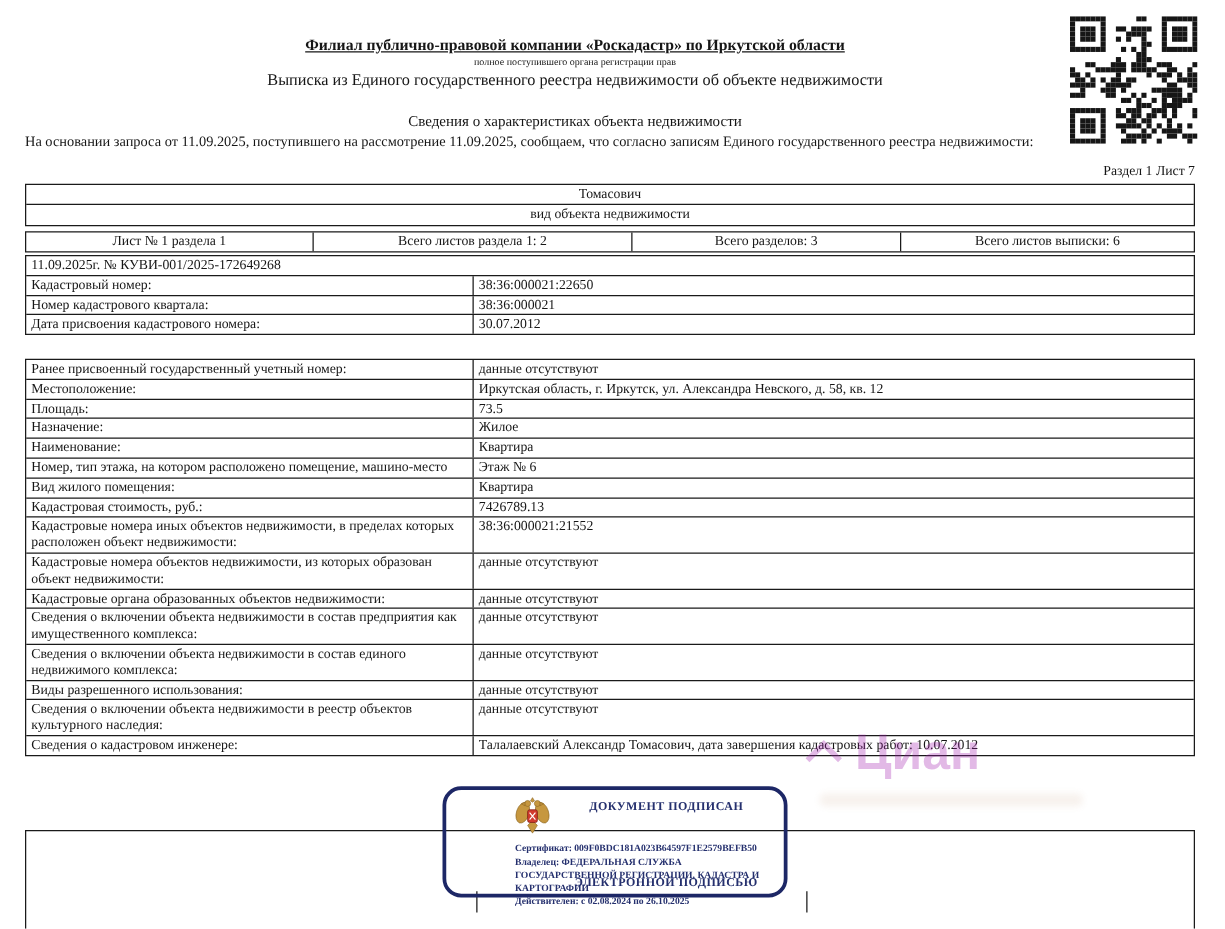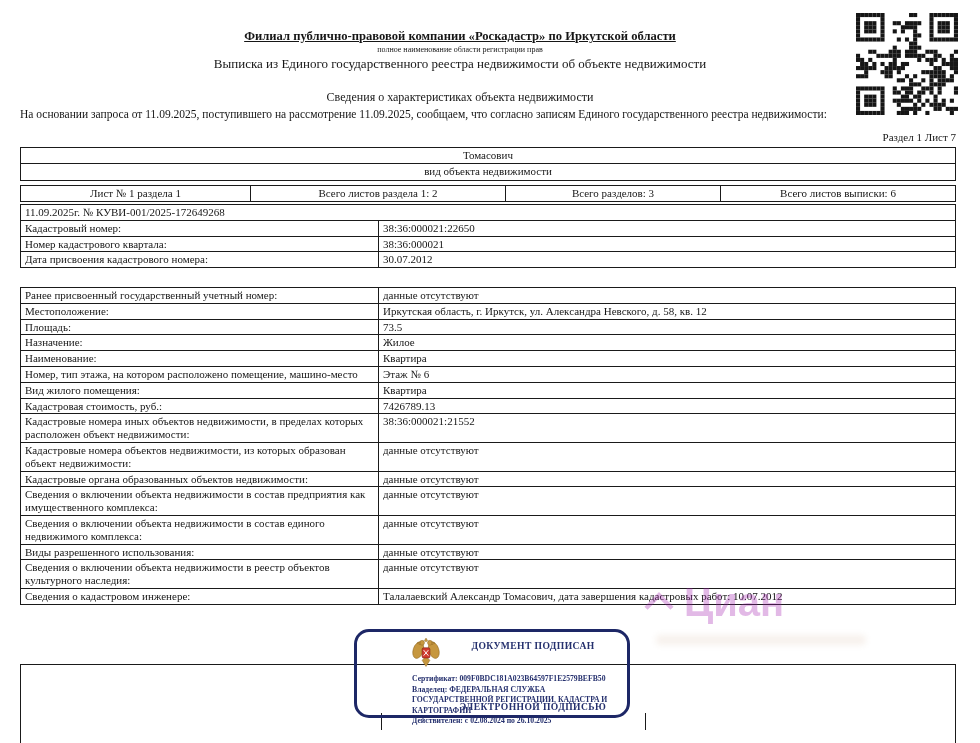--- a/index.html
+++ b/index.html
@@ -67,21 +67,21 @@
   .wm-text { font-size:40px; font-weight:bold; }
   .wm-strip { margin-top:10px; margin-left:14px; width:210px; height:10px;
               background:#c49a7a; opacity:.45; filter:blur(3px); border-radius:4px; }
 </style>
 </head>
 <body>
 
 <div class="page">
 
   <div class="hdr org-name" style="position:absolute;">Филиал публично-правовой компании «Роскадастр» по Иркутской области</div>
-  <div class="hdr org-cap" style="position:absolute;">полное наименование области регистрации прав</div>
+  <div class="hdr org-cap" style="position:absolute;">полное поступившего органа регистрации прав</div>
   <div class="hdr doc-title" style="position:absolute;">Выписка из Единого государственного реестра недвижимости об объекте недвижимости</div>
   <div class="hdr sect-title" style="position:absolute;">Сведения о характеристиках объекта недвижимости</div>
   <div class="basis">На основании запроса от 11.09.2025, поступившего на рассмотрение 11.09.2025, сообщаем, что согласно записям Единого государственного реестра недвижимости:</div>
   <div class="sheet-lbl">Раздел 1 Лист 7</div>
 
   <svg id="qr" class="qr" width="102" height="102" viewBox="0 0 100 100" fill="#161616">
       <rect x="0" y="0" width="4" height="4"></rect>
       <rect x="4" y="0" width="4" height="4"></rect>
       <rect x="8" y="0" width="4" height="4"></rect>
       <rect x="12" y="0" width="4" height="4"></rect>

